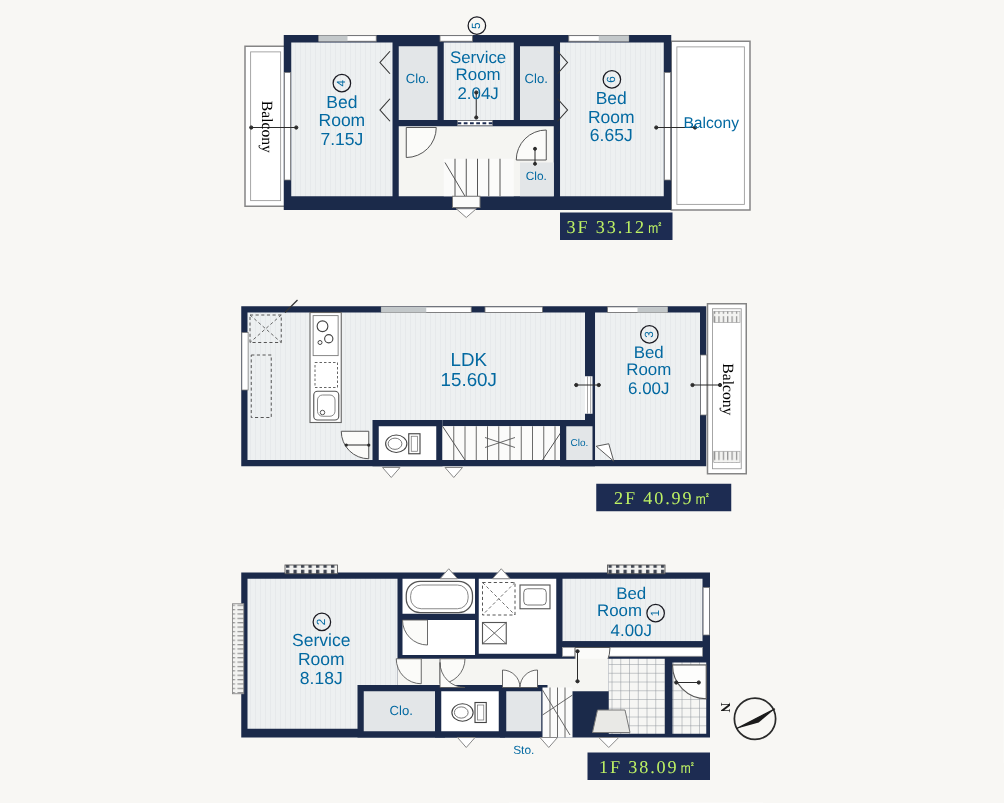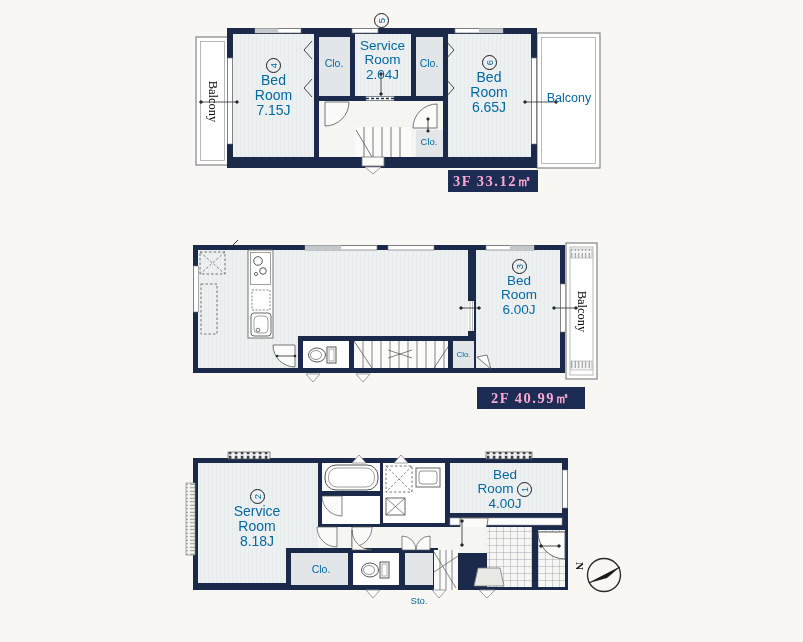--- a/index.html
+++ b/index.html
@@ -8,22 +8,22 @@
   svg{position:absolute;left:0;top:0;}
   .rl{position:absolute;text-align:center;color:#0369a1;line-height:1.07;
       font-family:Liberation Sans, sans-serif;}
   .rl .ln{display:block;white-space:nowrap;}
   .circ{display:inline-block;width:13px;height:13px;border:1.2px solid #1a1a22;
         border-radius:50%;font-size:9.5px;line-height:13px;text-align:center;
         transform:rotate(-90deg);background:transparent;}
   .vwrap{position:absolute;display:flex;align-items:center;justify-content:center;}
   .vwrap span{transform:rotate(90deg);white-space:nowrap;}
   .area-badge{position:absolute;display:flex;align-items:center;justify-content:center;
-      background:#1d2c52;color:#f9a8d4;font-size:14.5px;letter-spacing:1.5px;
-      font-family:"Liberation Serif",serif;font-weight:bold;}
+      background:#1d2c52;color:#bef264;font-size:14.5px;letter-spacing:1.5px;
+      font-family:"Liberation Serif",serif;}
   .f14{font-size:14px;} .f13{font-size:13.5px;} .f15{font-size:15px;}
   .f10{font-size:10.5px;} .f9{font-size:9.5px;} .f8{font-size:8px;}
   .f12{font-size:12.5px;}
   .north{position:absolute;font-size:11px;font-weight:bold;transform:rotate(90deg);color:#1a1a1a;}
 </style>
 </head>
 <body>
 
 <div id="canvas">
 
@@ -305,20 +305,24 @@
 <div class="rl f12" style="left:538px;top:92px;width:62px;">
       <span class="ln">Balcony</span>
     </div>
 <div class="rl f9" style="left:414px;top:137px;width:30px;">
       <span class="ln">Clo.</span>
     </div>
 <div class="area-badge" style="left:448px;top:170px;width:90px;height:22px;">
       <span>3F 33.12㎡</span>
     </div>
 
+<div class="rl f15" style="left:330px;top:281px;width:90px;">
+  <span class="ln">LDK</span>
+  <span class="ln">15.60J</span>
+</div>
 <div class="rl f13" style="left:477px;top:259px;width:84px;">
   <span class="ln"><span class="circ">3</span></span>
   <span class="ln">Bed</span>
   <span class="ln">Room</span>
   <span class="ln">6.00J</span>
 </div>
 <div class="rl f8" style="left:450px;top:351px;width:27px;">
       <span class="ln">Clo.</span>
     </div>
 <div class="vwrap" style="left:566px;top:243px;width:31px;height:136px;">
@@ -339,14 +343,17 @@
   <span class="ln"><span>Room</span> <span class="circ">1</span></span>
   <span class="ln">4.00J</span>
 </div>
 <div class="rl f10" style="left:291px;top:564px;width:60px;">
       <span class="ln">Clo.</span>
     </div>
 <div class="rl f9" style="left:402px;top:565px;width:34px;margin-top:31px;">
       <span class="ln">Sto.</span>
     </div>
 <div class="north" style="left:576px;top:560px;"><span>N</span></div>
+<div class="area-badge" style="left:470px;top:602px;width:98px;height:22px;">
+      <span>1F 38.09㎡</span>
+    </div>
 
 </div>
 
 </body></html>

